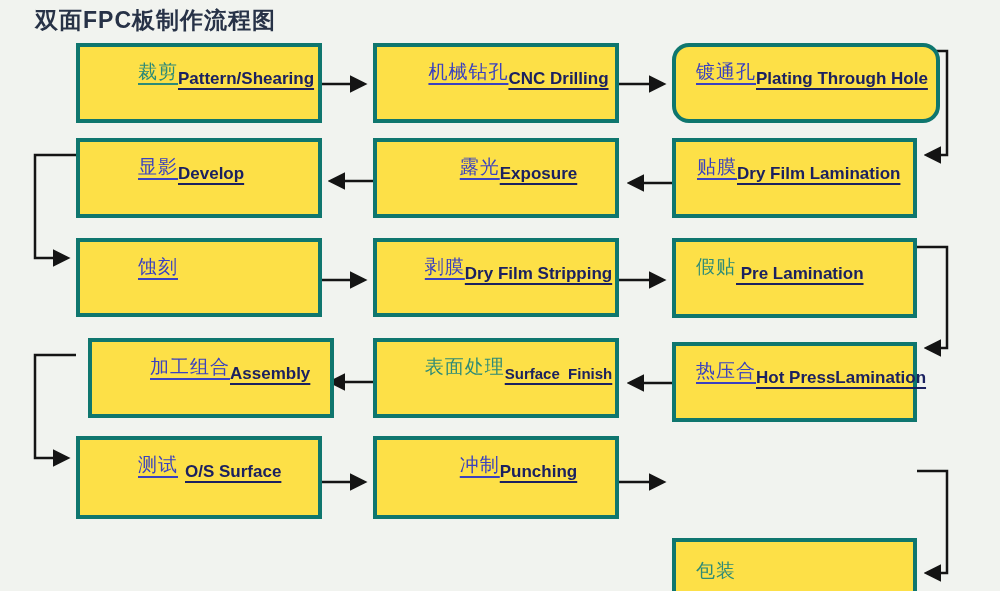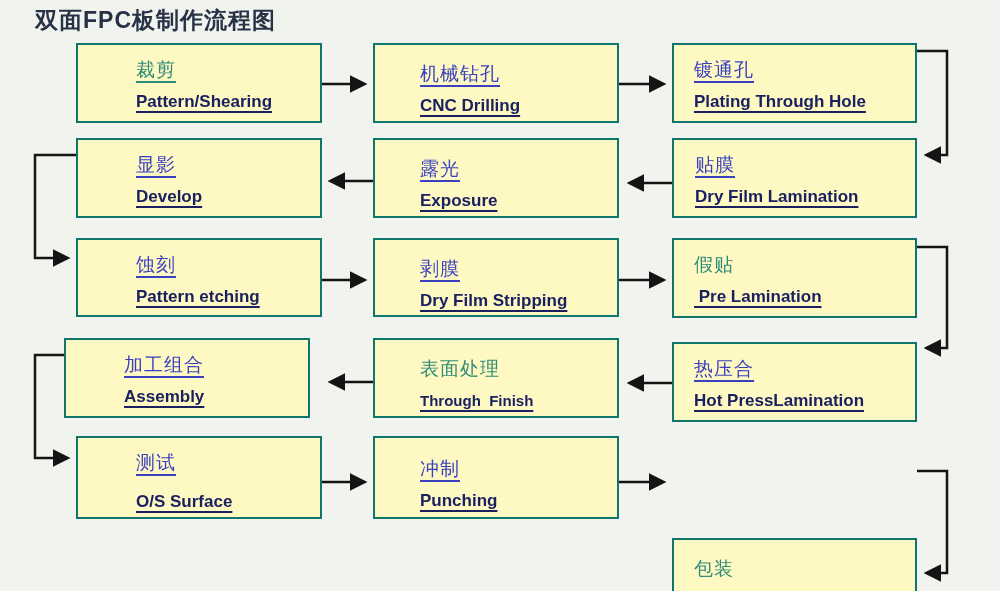--- a/index.html
+++ b/index.html
@@ -17,24 +17,24 @@
     position:absolute;left:35px;top:5px;
     font-size:23px;font-weight:bold;color:#273247;
     letter-spacing:1px;
   }
   .flow-lines{
     position:absolute;left:0;top:0;width:1000px;height:591px;
   }
   .box{
     position:absolute;
     width:246px;height:80px;
-    background:#fef9c3;
-    border:2px solid #0f766e;
+    background:#fde047;
+    border:4px solid #0f766e;
     box-sizing:border-box;
-    display:flex;flex-direction:column;
+    display:flex;flex-direction:row;
     padding-top:12px;
   }
   .box .zh{
     font-size:19px;line-height:25px;white-space:pre;
     letter-spacing:1px;
   }
   .box .en{
     margin-top:8px;
     font-size:17px;line-height:23px;font-weight:bold;
     color:#1b2160;white-space:pre;
@@ -50,28 +50,28 @@
     text-underline-offset:5px;
     text-decoration-thickness:1.5px;
   }
   
   .col1{padding-left:58px;}
   .col2{padding-left:45px;justify-content:center;}
   .col3{padding-left:20px;}
   
   .pos-0{left:76px;top:43px;}
   .pos-1{left:373px;top:43px;}
-  .pos-2{left:672px;top:43px;width:245px;}
+  .pos-2{left:672px;top:43px;width:268px;border-radius:17px;}
   .pos-3{left:76px;top:138px;}
   .pos-4{left:373px;top:138px;}
   .pos-5{left:672px;top:138px;width:245px;padding-left:21px;}
   .pos-6{left:76px;top:238px;height:79px;}
   .pos-7{left:373px;top:238px;height:79px;}
   .pos-8{left:672px;top:238px;width:245px;}
-  .pos-9{left:64px;top:338px;}
+  .pos-9{left:88px;top:338px;}
   .pos-10{left:373px;top:338px;}
   .pos-11{left:672px;top:342px;width:245px;}
   .pos-12{left:76px;top:436px;height:83px;gap:7px;}
   .pos-13{left:373px;top:436px;height:83px;}
   .pos-14{left:672px;top:435px;width:245px;height:83px;}
   .pos-15{left:672px;top:538px;width:245px;height:75px;padding-top:16px;}
 </style>
 </head>
 <body>
 
@@ -129,41 +129,40 @@
     <span class="en">Exposure</span>
   </div>
 
   <div class="box pos-5 col3">
     <span class="zh blue u">贴膜</span>
     <span class="en">Dry Film Lamination</span>
   </div>
 
   <div class="box pos-6 col1">
     <span class="zh blue u">蚀刻</span>
-    <span class="en">Pattern etching</span>
   </div>
 
   <div class="box pos-7 col2">
     <span class="zh blue u">剥膜</span>
     <span class="en">Dry Film Stripping</span>
   </div>
 
   <div class="box pos-8 col3">
     <span class="zh teal">假贴</span>
     <span class="en"> Pre Lamination</span>
   </div>
 
   <div class="box pos-9 col1">
     <span class="zh blue u">加工组合</span>
     <span class="en">Assembly</span>
   </div>
 
   <div class="box pos-10 col2">
     <span class="zh teal">表面处理</span>
-    <span class="en small">Through  Finish</span>
+    <span class="en small">Surface  Finish</span>
   </div>
 
   <div class="box pos-11 col3">
     <span class="zh blue u">热压合</span>
     <span class="en">Hot PressLamination</span>
   </div>
 
   <div class="box pos-12 col1">
     <span class="zh blue u">测试</span>
     <span class="en">O/S Surface</span>

